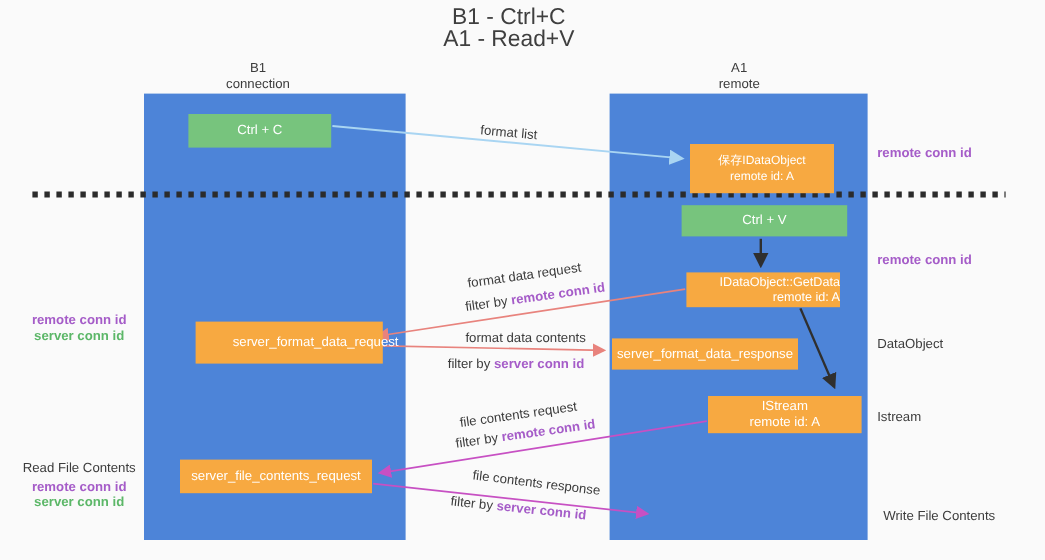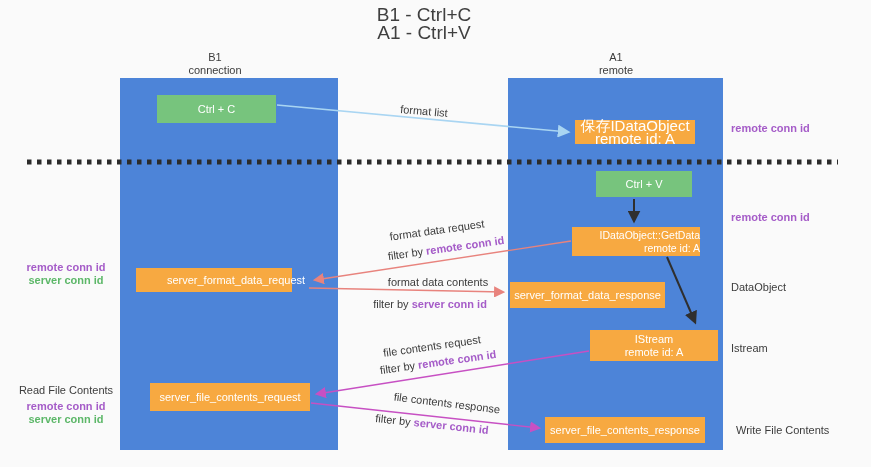--- a/index.html
+++ b/index.html
@@ -48,21 +48,21 @@
   .lgroup .leaf{color:var(--leaf);font-weight:bold;display:block;}
   .lgroup .plain{color:#3c3c3c;display:block;}
 </style>
 </head>
 <body>
 
 <div class="canvas">
 
   <div class="title">
     <div>B1 - Ctrl+C</div>
-    <div>A1 - Ctrl+V</div>
+    <div>A1 - Read+V</div>
   </div>
 
   <div class="lane-header lh-left">
     <div>B1</div>
     <div>connection</div>
   </div>
   <div class="lane-header lh-right">
     <div>A1</div>
     <div>remote</div>
   </div>
@@ -92,54 +92,51 @@
     <line class="w-salmon" x1="571" y1="241" x2="315" y2="280" marker-end="url(#m-salmon)"></line>
     <line class="w-salmon" x1="309" y1="288" x2="503" y2="292" marker-end="url(#m-salmon)"></line>
     <line class="w-magenta" x1="589" y1="351" x2="317" y2="394" marker-end="url(#m-magenta)"></line>
     <line class="w-magenta" x1="311" y1="403" x2="539" y2="428" marker-end="url(#m-magenta)"></line>
   </svg>
 
   <div class="node green" style="left:157px;top:95px;width:119px;height:28px;">
     <div>Ctrl + C</div>
   </div>
 
-  <div class="node orange" style="left:575px;top:120px;width:120px;height:24px;font-size:15px;">
+  <div class="node orange" style="left:575px;top:120px;width:120px;height:41px;font-size:10px;">
     <div>保存IDataObject</div>
     <div>remote id: A</div>
   </div>
 
-  <div class="node green" style="left:596px;top:171px;width:96px;height:26px;">
+  <div class="node green" style="left:568px;top:171px;width:138px;height:26px;">
     <div>Ctrl + V</div>
   </div>
 
   <div class="node orange" style="left:572px;top:227px;width:128px;height:29px;font-size:10.5px;align-items:flex-end;">
     <div>IDataObject::GetData</div>
     <div>remote id: A</div>
   </div>
 
-  <div class="node orange" style="left:136px;top:268px;width:156px;height:24px;padding-left:44px;">
+  <div class="node orange" style="left:163px;top:268px;width:156px;height:35px;padding-left:44px;">
     <div>server_format_data_request</div>
   </div>
 
   <div class="node orange" style="left:510px;top:282px;width:155px;height:26px;">
     <div>server_format_data_response</div>
   </div>
 
   <div class="node orange" style="left:590px;top:330px;width:128px;height:31px;">
     <div>IStream</div>
     <div>remote id: A</div>
   </div>
 
   <div class="node orange" style="left:150px;top:383px;width:160px;height:28px;">
     <div>server_file_contents_request</div>
   </div>
 
-  <div class="node orange" style="left:545px;top:417px;width:160px;height:26px;">
-    <div>server_file_contents_response</div>
-  </div>
 
   <div class="elabel" style="left:424px;top:111px;transform:translate(-50%,-50%) rotate(5deg);">format list</div>
 
   <div class="elabel" style="left:437px;top:230px;transform:translate(-50%,-50%) rotate(-8deg);">format data request</div>
   <div class="elabel" style="left:446px;top:248px;transform:translate(-50%,-50%) rotate(-8deg);"><span>filter by</span> <span class="hl">remote conn id</span></div>
 
   <div class="elabel" style="left:438px;top:282px;transform:translate(-50%,-50%);">format data contents</div>
   <div class="elabel" style="left:430px;top:304px;transform:translate(-50%,-50%);"><span>filter by</span> <span class="hl">server conn id</span></div>
 
   <div class="elabel" style="left:432px;top:346px;transform:translate(-50%,-50%) rotate(-8deg);">file contents request</div>

